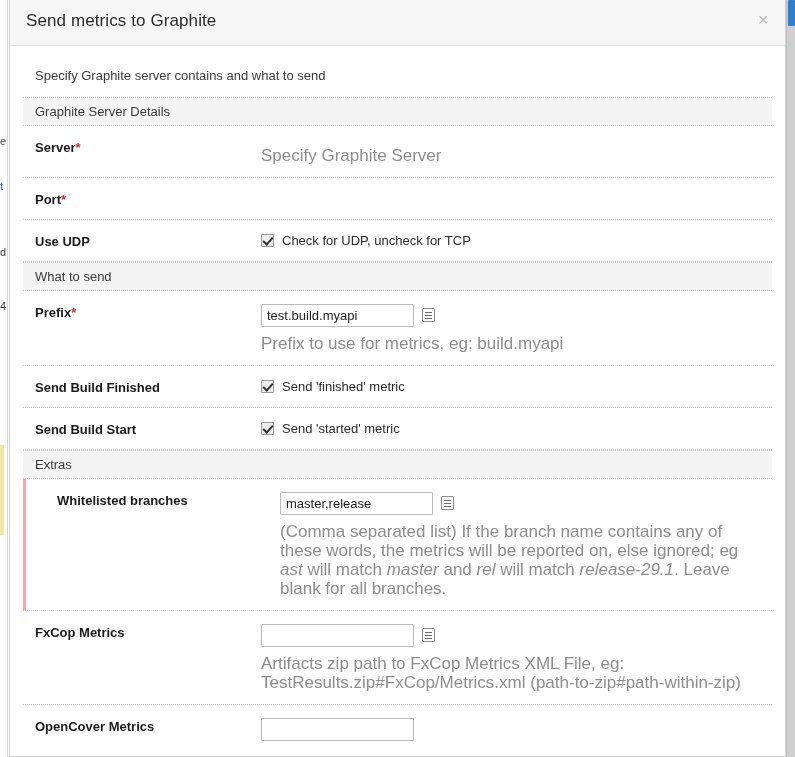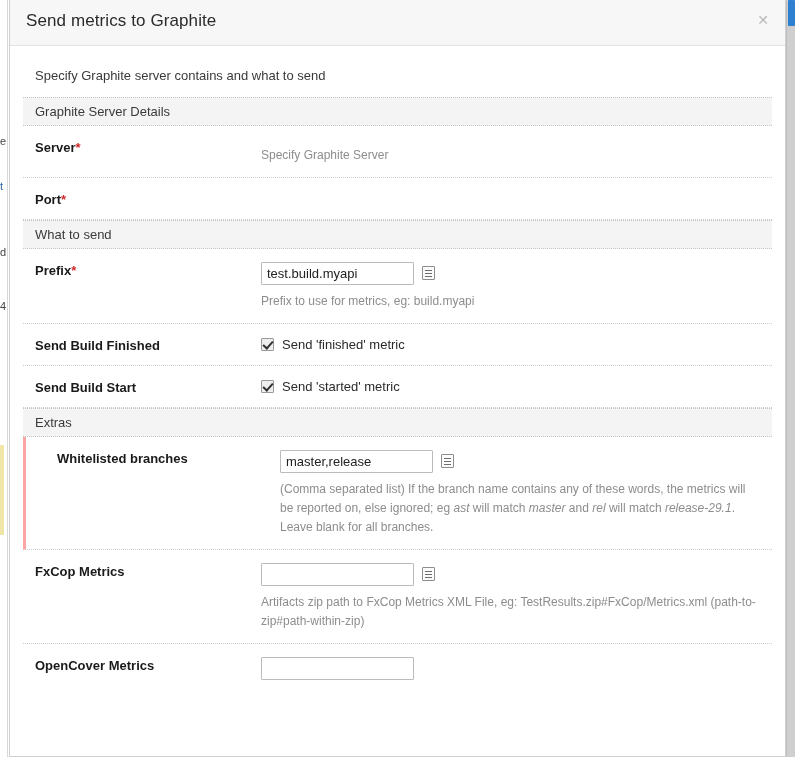--- a/index.html
+++ b/index.html
@@ -203,21 +203,21 @@
     left: 2px;
     right: 2px;
     height: 1px;
     background: #6d6d6d;
   }
   .list-icon::before { top: 3px; box-shadow: 0 3px 0 #6d6d6d; }
   .list-icon::after  { top: 9px; }
 
   .hint {
     margin-top: 7px;
-    font-size: 12px;
+    font-size: 17px;
     color: #8d8d8d;
     line-height: 19px;
     max-width: 520px;
   }
   .hint i { font-style: italic; }
 
   
   .cb-line { display: flex; align-items: center; }
   .checkbox {
     width: 13px;
@@ -281,20 +281,29 @@
         <div class="row-label"><span>Server</span><span class="req">*</span></div>
         <div class="row-control">
           <div class="hint">Specify Graphite Server</div>
         </div>
       </div>
 
       <div class="row">
         <div class="row-label"><span>Port</span><span class="req">*</span></div>
       </div>
 
+      <div class="row">
+        <div class="row-label">Use UDP</div>
+        <div class="row-control">
+          <div class="cb-line">
+            <div class="checkbox checked"></div>
+            <div class="cb-label">Check for UDP, uncheck for TCP</div>
+          </div>
+        </div>
+      </div>
 
       <div class="section-head">What to send</div>
 
       <div class="row">
         <div class="row-label"><span>Prefix</span><span class="req">*</span></div>
         <div class="row-control">
           <div class="input-line">
             <input class="text short" type="text" value="test.build.myapi" style="">
             <div class="list-icon"></div>
           </div>

